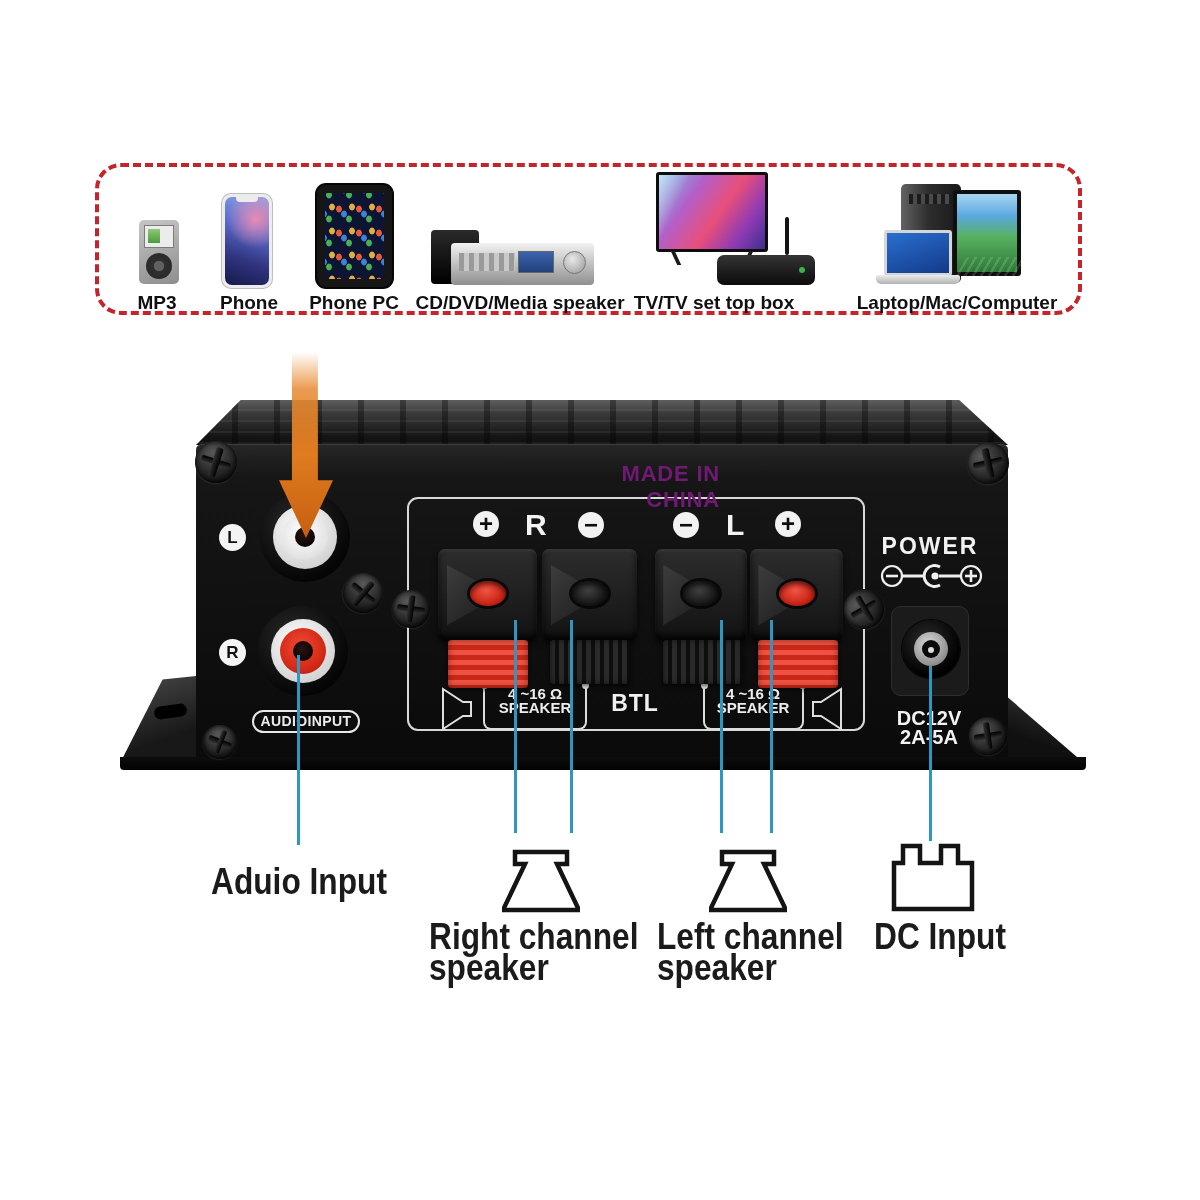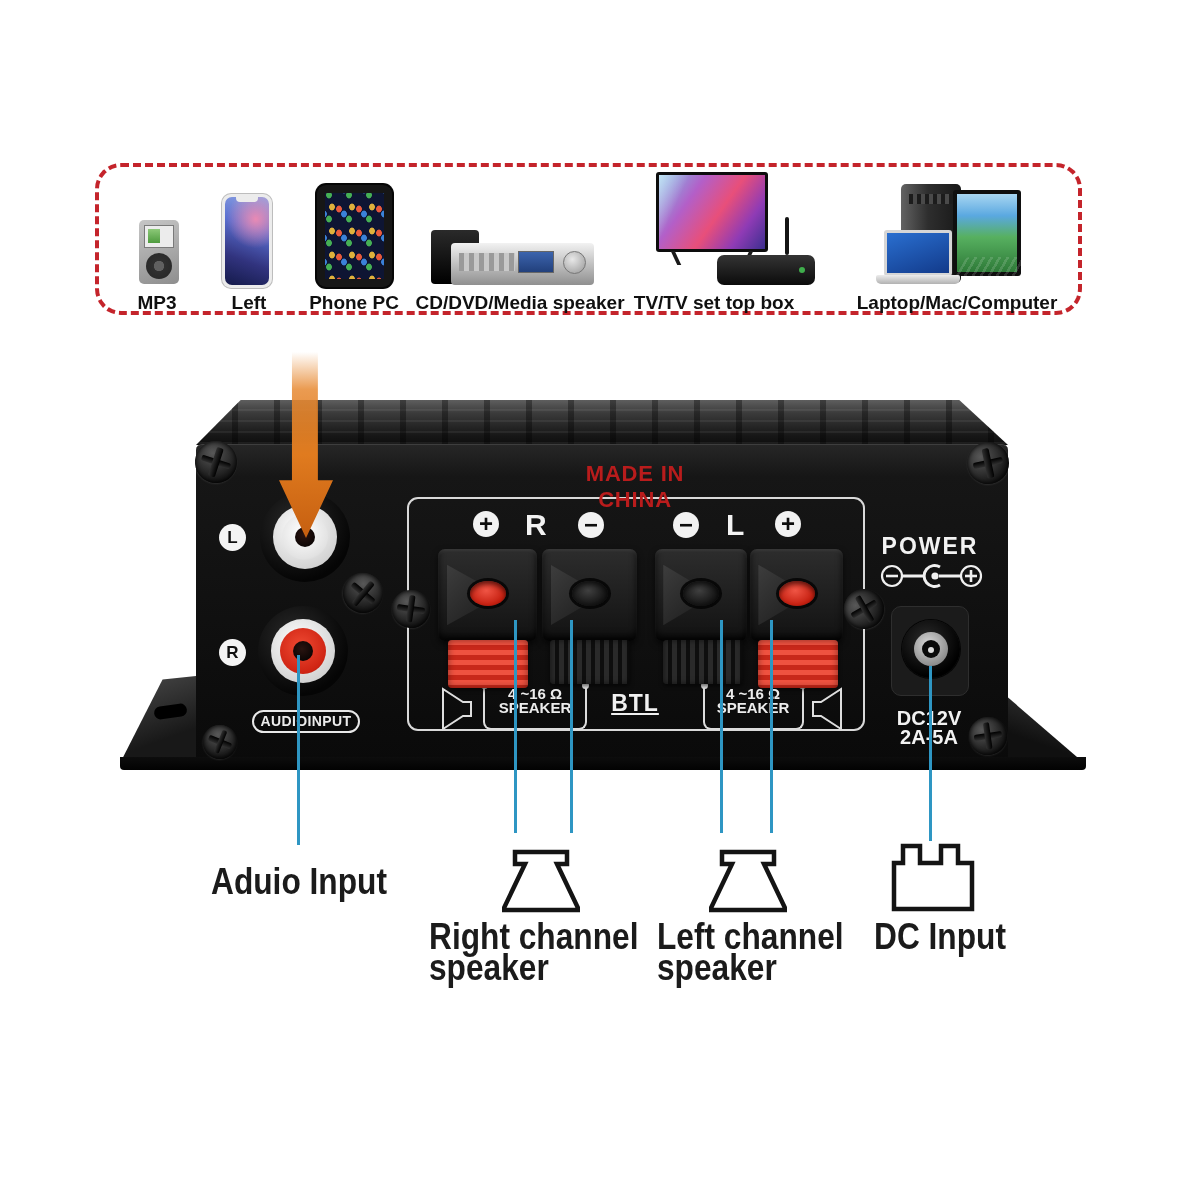--- a/index.html
+++ b/index.html
@@ -84,21 +84,21 @@
   .chassis-bottom{left:120px;top:757px;width:966px;height:13px;background:linear-gradient(#0d0d0d,#020202);border-radius:0 0 4px 4px;}
 
   
   .screw{position:absolute;border-radius:50%;z-index:4;
     background:radial-gradient(circle at 36% 32%,#585858,#242424 55%,#050505 85%);
     box-shadow:0 1px 2px rgba(255,255,255,.10),inset 0 0 5px #000;}
   .screw i{position:absolute;left:14%;top:42%;width:72%;height:16%;background:linear-gradient(180deg,#000,#303030);border-radius:2px;}
   .screw i:nth-child(2){transform:rotate(90deg);}
 
   
-  .made-in{left:550px;top:461px;width:170px;text-align:center;color:#b91c1c;font-size:22px;font-weight:700;letter-spacing:.8px;z-index:3;}
+  .made-in{left:550px;top:461px;width:170px;text-align:right;color:#701a75;font-size:22px;font-weight:700;letter-spacing:.8px;z-index:3;}
   .tframe{left:407px;top:497px;width:458px;height:234px;border:2px solid #d9d9d9;border-radius:11px;box-sizing:border-box;z-index:2;}
   .sign{position:absolute;width:26px;height:26px;border-radius:50%;background:#f2f2f2;color:#0d0d0d;
         font-size:24px;font-weight:800;line-height:25px;text-align:center;z-index:3;}
   .chan-letter{position:absolute;color:#f2f2f2;font-size:30px;font-weight:700;z-index:3;}
 
   
   .tblock{position:absolute;top:549px;height:92px;border-radius:7px;z-index:3;
     background:linear-gradient(180deg,#2d2d2d,#121212);
     box-shadow:inset 0 2px 3px rgba(255,255,255,.07),inset 0 -5px 7px rgba(0,0,0,.85),0 3px 6px rgba(0,0,0,.6);}
   .tblock::before{content:"";position:absolute;left:9%;top:17%;width:55%;height:66%;
@@ -113,21 +113,21 @@
   .lever.blk{height:44px;background:repeating-linear-gradient(90deg,#2a2a2a 0 5px,#0e0e0e 5px 9px);
              box-shadow:inset 0 0 6px rgba(0,0,0,.6),0 2px 4px rgba(0,0,0,.6);}
 
   
   .staple{position:absolute;top:686px;height:44px;border-left:2px solid #dcdcdc;border-right:2px solid #dcdcdc;
           border-bottom:2px solid #dcdcdc;border-radius:0 0 8px 8px;box-sizing:border-box;z-index:2;}
   .staple .dt{position:absolute;width:7px;height:7px;border-radius:50%;background:#e8e8e8;top:-4px;}
   .staple .dt.l{left:-4px;} .staple .dt.r{right:-4px;}
   .grp-label{position:absolute;top:687px;width:96px;text-align:center;color:#ececec;font-weight:700;
              font-size:15px;line-height:14px;z-index:3;}
-  .btl{left:600px;top:690px;width:70px;text-align:center;color:#f0f0f0;font-size:23px;font-weight:800;z-index:3;letter-spacing:1px;text-decoration:underline;}
+  .btl{left:600px;top:690px;width:70px;text-align:center;color:#f0f0f0;font-size:23px;font-weight:800;z-index:3;letter-spacing:1px;}
   .spk-glyph{position:absolute;z-index:3;}
 
   
   .power-label{left:878px;top:533px;width:104px;text-align:center;color:#f2f2f2;font-size:23px;font-weight:700;letter-spacing:2px;z-index:3;}
   .polarity{left:876px;top:562px;z-index:3;}
   .dcjack{left:891px;top:606px;width:78px;height:90px;background:#1b1b1b;border:1px solid #2e2e2e;border-radius:10px;box-sizing:border-box;z-index:3;}
   .dcjack .c1{position:absolute;left:10px;top:13px;width:58px;height:58px;border-radius:50%;
               background:radial-gradient(circle at 42% 36%,#2c2c2c,#000 70%);box-shadow:0 0 0 1px #050505;}
   .dcjack .c2{position:absolute;left:22px;top:25px;width:34px;height:34px;border-radius:50%;
               background:radial-gradient(circle at 42% 36%,#d9d9d9,#8a8a8a 75%);}
@@ -163,21 +163,21 @@
           <div class="pic"></div>
         </div>
       <div class="wheel"></div>
     </div>
     <div class="caption" style="left:58px;">MP3</div>
 
     <div class="abs phone">
       <div class="scr"></div>
       <div class="notch"></div>
     </div>
-    <div class="caption" style="left:150px;">Left</div>
+    <div class="caption" style="left:150px;">Phone</div>
 
     <div class="abs tablet">
       <div class="scr"></div>
     </div>
     <div class="caption" style="left:255px;">Phone PC</div>
 
     <div class="abs cd-sub"></div>
     <div class="abs cd-main">
       <div class="cd-slots"></div>
       <div class="cd-scr"></div>

